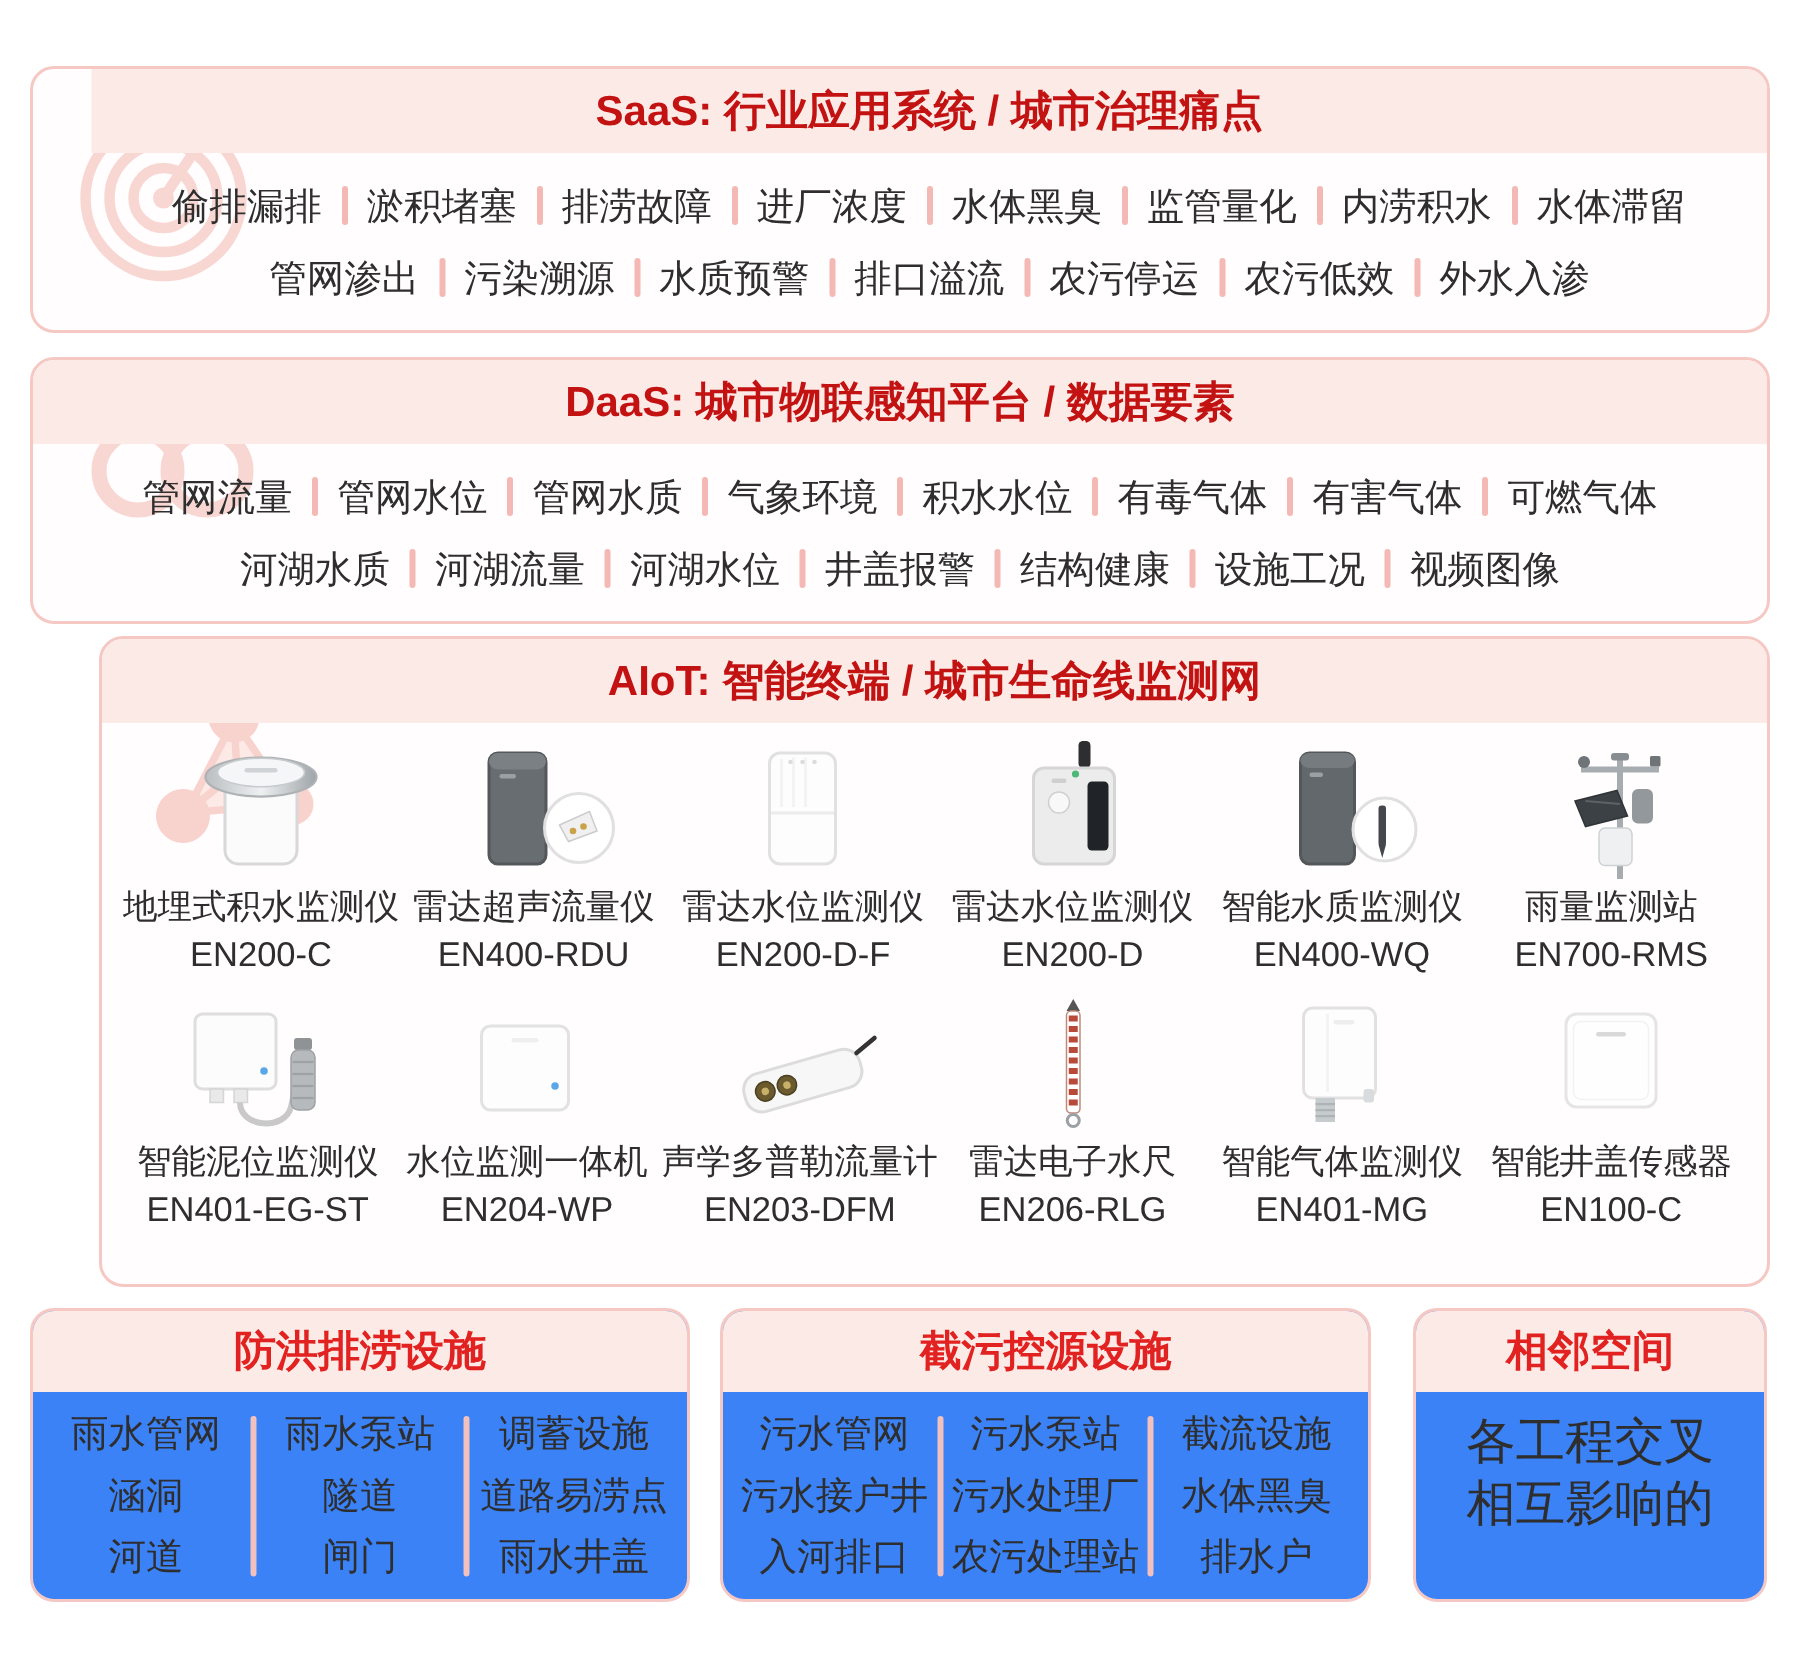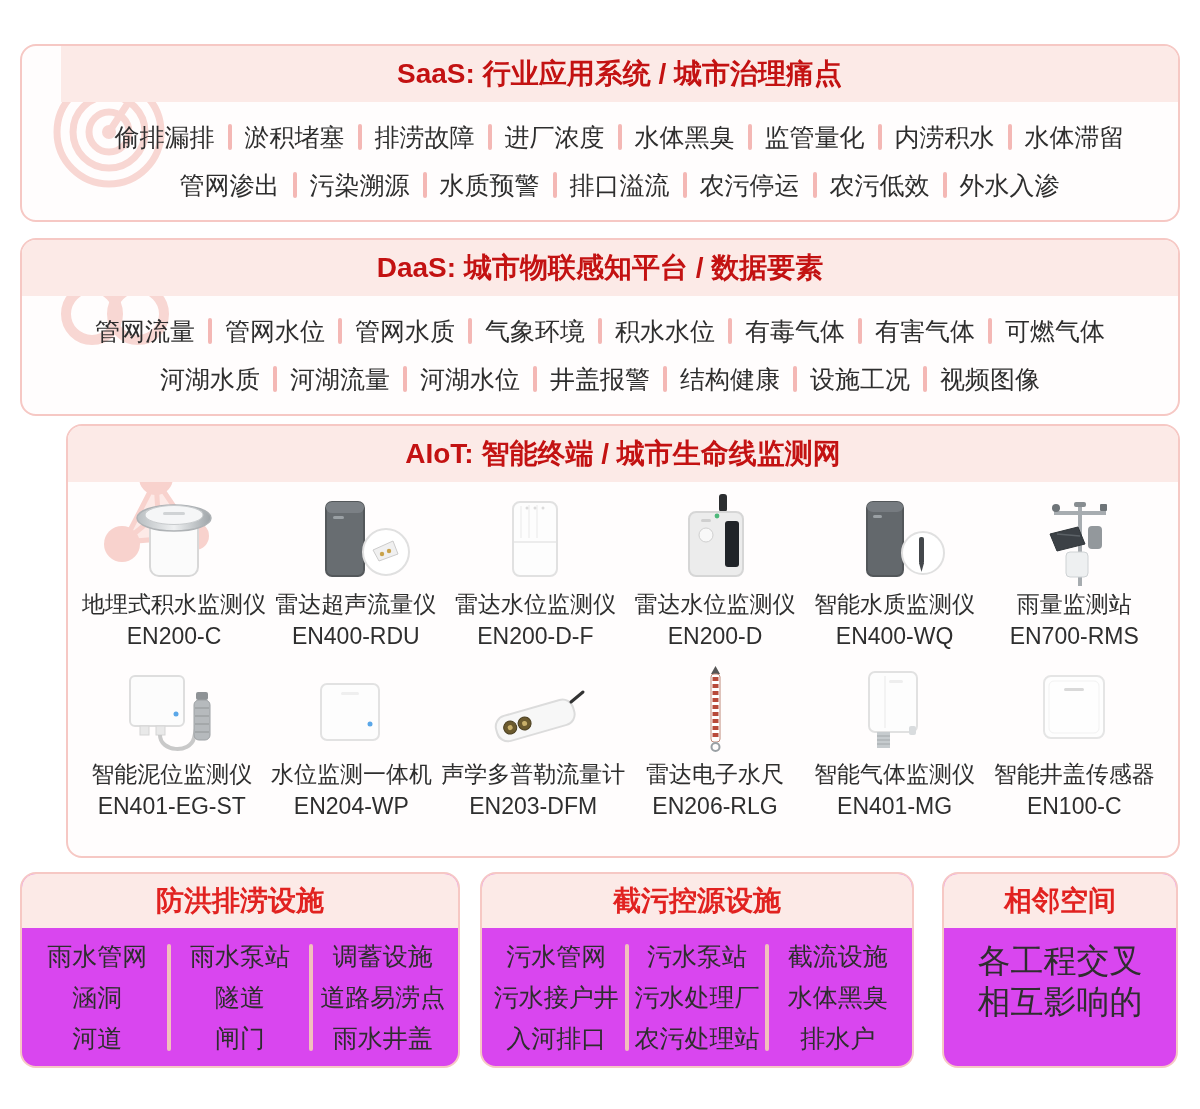--- a/index.html
+++ b/index.html
@@ -28,21 +28,21 @@
 
   .products{position:relative;z-index:2;display:grid;grid-template-columns:repeat(6,1fr);
             padding:6px 14px 0;}
   .products.row2{padding-top:10px;}
   .product{display:flex;flex-direction:column;align-items:center;}
   .device{height:100px;display:flex;align-items:flex-end;justify-content:center;}
   .row2 .device{height:96px;}
   .p-name,.p-model{font-size:23px;line-height:32px;color:#2e2e2e;text-align:left;white-space:nowrap;}
 
   .bottom{position:absolute;top:872px;left:20px;width:1158px;display:flex;}
-  .fbox{border:2px solid #f6c8c4;border-radius:16px;background:#d946ef;overflow:hidden;
+  .fbox{border:2px solid #f6c8c4;border-radius:16px;background:#3b82f6;overflow:hidden;
         box-sizing:border-box;height:196px;}
   #fbox-flood{width:440px;}
   #fbox-sewage{width:434px;margin-left:20px;}
   #fbox-adjacent{width:236px;margin-left:28px;}
   .fbox-header{background:#fceae7;color:#e12220;font-size:28px;font-weight:bold;
         text-align:center;height:54px;line-height:54px;}
   .fbox-body{display:flex;align-items:stretch;padding:8px 6px 10px;}
   .fcol{flex:1;text-align:center;}
   .fcol div{font-size:25px;line-height:41px;color:#2e2e2e;white-space:nowrap;}
   .vdiv{width:4px;background:#f2c0bd;border-radius:2px;margin:8px 0;flex:0 0 auto;}

